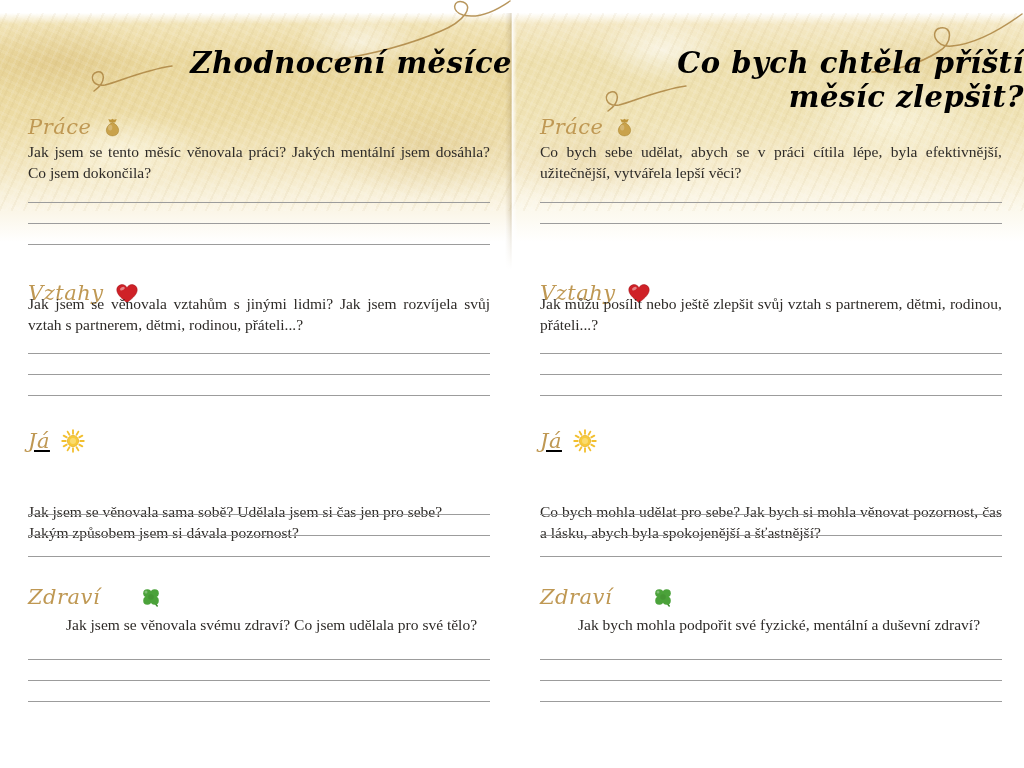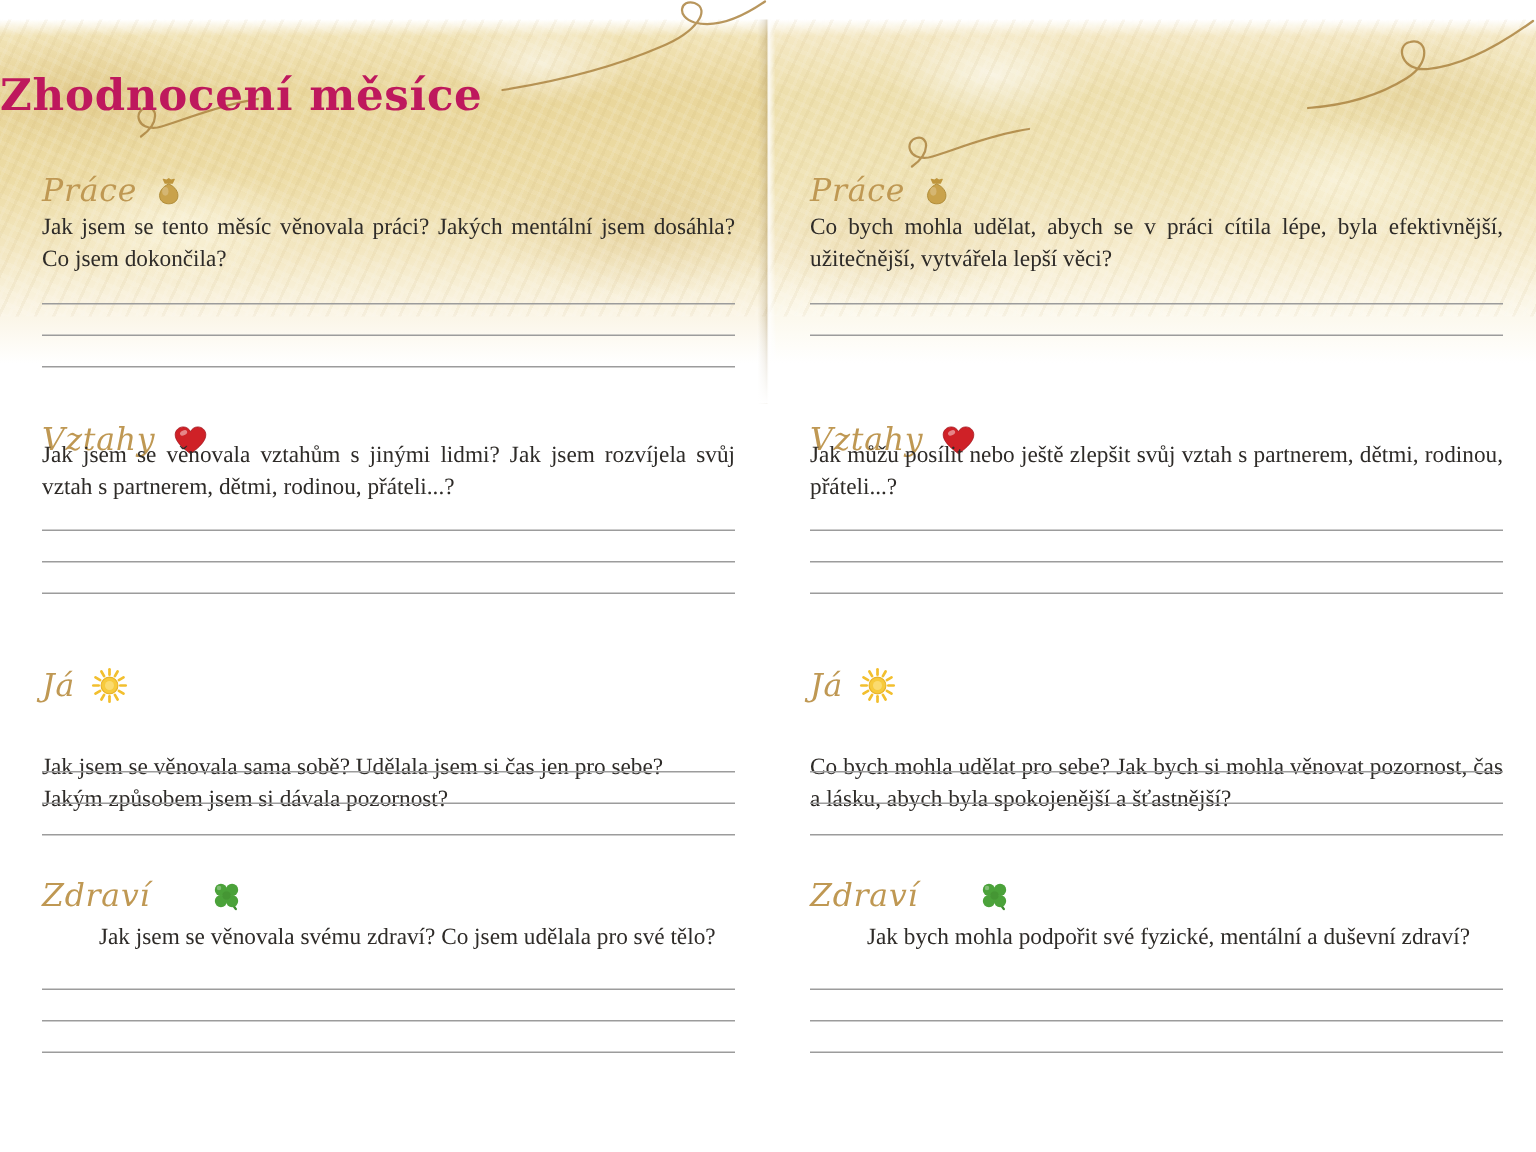--- a/index.html
+++ b/index.html
@@ -27,43 +27,43 @@
     background:
       repeating-linear-gradient(115deg, rgba(255,255,255,0.13) 0 2px, rgba(0,0,0,0) 2px 5px, rgba(186,156,92,0.10) 5px 7px, rgba(0,0,0,0) 7px 11px),
       repeating-linear-gradient(25deg, rgba(255,255,255,0.10) 0 3px, rgba(0,0,0,0) 3px 8px);}
 
   
   .divider{position:absolute;left:505px;top:13px;width:12px;height:256px;pointer-events:none;
     background:
       linear-gradient(180deg, rgba(255,255,255,0) 0%, rgba(255,255,255,0) 78%, #ffffff 100%),
       linear-gradient(90deg, rgba(0,0,0,0) 0%, rgba(139,112,58,0.16) 38%, rgba(139,112,58,0.26) 50%, rgba(255,255,255,0.85) 62%, rgba(255,255,255,0) 100%);}
 
-  .page-title{position:absolute;top:46px;left:0;width:100%;text-align:left;
-    font-family:"DejaVu Serif",serif;font-weight:600;
-    font-size:29px;line-height:34px;color:#be185d;letter-spacing:.5px;white-space:pre-line;}
+  .page-title{position:absolute;top:46px;left:0;width:100%;text-align:right;
+    font-family:"DejaVu Serif",serif;font-style:italic;font-weight:600;
+    font-size:29px;line-height:34px;color:#000000;letter-spacing:.5px;white-space:pre-line;}
 
   .flourish{position:absolute;pointer-events:none;}
   .flourish path{fill:none;stroke:#ab8441;stroke-width:1.5;stroke-linecap:round;opacity:.85;}
 
   .label-row{position:absolute;left:28px;width:462px;display:flex;align-items:center;gap:11px;height:26px;text-align:right;}
   .sec-label{font-family:"DejaVu Serif",serif;font-style:italic;font-size:21px;line-height:26px;color:#bf9853;letter-spacing:.5px;}
   .sec-icon{flex:0 0 auto;display:block;}
 
   .question{position:absolute;left:28px;width:462px;
     font-family:"Liberation Serif",serif;font-size:15.5px;line-height:20.5px;color:#2e2b28;
     text-align:justify;white-space:pre-line;}
 
   .rules{position:absolute;left:28px;width:462px;}
   .rule{height:0;border-top:1px solid #9c9c9c;margin-top:20px;}
   .rule:first-child{margin-top:0;}
 
   
   .s1 .label-row{top:114px;} .s1 .question{top:142px;} .s1 .rules{top:202px;}
   .s2 .label-row{top:280px;} .s2 .question{top:294px;} .s2 .rules{top:353px;}
-  .s3 .label-row{top:444px;} .s3 .question{top:456px;margin-top:46px;} .s3 .rules{top:514px;}
+  .s3 .label-row{top:428px;text-decoration:underline;} .s3 .question{top:456px;margin-top:46px;} .s3 .rules{top:514px;}
   .s4 .label-row{top:584px;gap:40px;} .s4 .question{top:615px;margin-left:38px;} .s4 .rules{top:659px;}
 </style>
 </head>
 <body>
 
 <div class="canvas">
 
   <div class="page page-l">
     <div class="goldband goldband-l"></div>
 
@@ -165,31 +165,33 @@
   <div class="page page-r">
     <div class="goldband goldband-r"></div>
 
     <svg class="flourish" style="left:84px;top:80px" width="92" height="36" viewBox="0 0 92 36">
       <path d="M90 6 C 62 10 36 22 23 25 C 9 27 7 14 15 12 C 23 10 25 22 12 31"></path>
     </svg>
     <svg class="flourish" style="left:358px;top:10px" width="154" height="70" viewBox="0 0 154 70">
       <path d="M2 62 C 30 60 52 52 68 42 C 84 32 82 15 70 18 C 60 20 64 38 82 36 C 104 34 130 20 152 4"></path>
     </svg>
 
+    <div class="page-title">Co bych chtěla příští
+měsíc zlepšit?</div>
 
     <div class="section s1">
       <div class="label-row">
         <span class="sec-label">Práce</span>
         <svg class="sec-icon" width="21" height="22" viewBox="0 0 22 22">
           <path d="M8.2 6.2 L13.8 6.2 L15.2 3.4 Q15.5 2.5 14.6 2.8 L12.6 3.4 L11 2.3 L9.4 3.4 L7.4 2.8 Q6.5 2.5 6.8 3.4 Z" fill="#bf963d"></path>
           <path d="M11 6.4 C 6.2 8.6 4.1 12.2 4.7 15.7 C 5.2 18.7 8 20.3 11 20.3 C 14 20.3 16.8 18.7 17.3 15.7 C 17.9 12.2 15.8 8.6 11 6.4 Z" fill="#c9a24b" stroke="#a98430" stroke-width="0.6"></path>
           <ellipse cx="8.6" cy="11.6" rx="2.2" ry="3" fill="#ffffff" opacity="0.22"></ellipse>
         </svg>
       </div>
-      <div class="question">Co bych mohla udělat, abych se v práci cítila lépe, byla efektivnější, užitečnější, vytvářela lepší věci?</div>
+      <div class="question">Co bych sebe udělat, abych se v práci cítila lépe, byla efektivnější, užitečnější, vytvářela lepší věci?</div>
       <div class="rules">
           <div class="rule"></div>
           <div class="rule"></div>
         </div>
     </div>
 
     <div class="section s2">
       <div class="label-row">
         <span class="sec-label">Vztahy</span>
         <svg class="sec-icon" width="24" height="22" viewBox="0 0 24 22">

